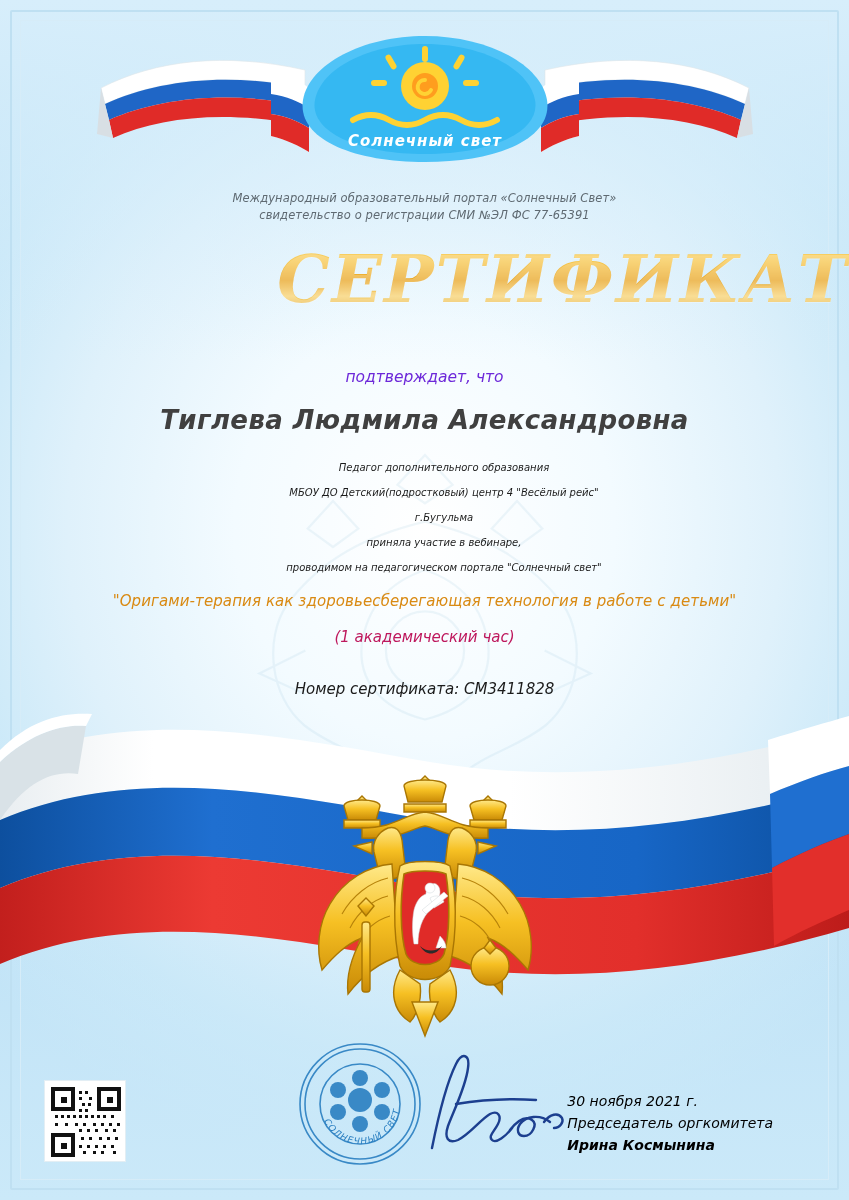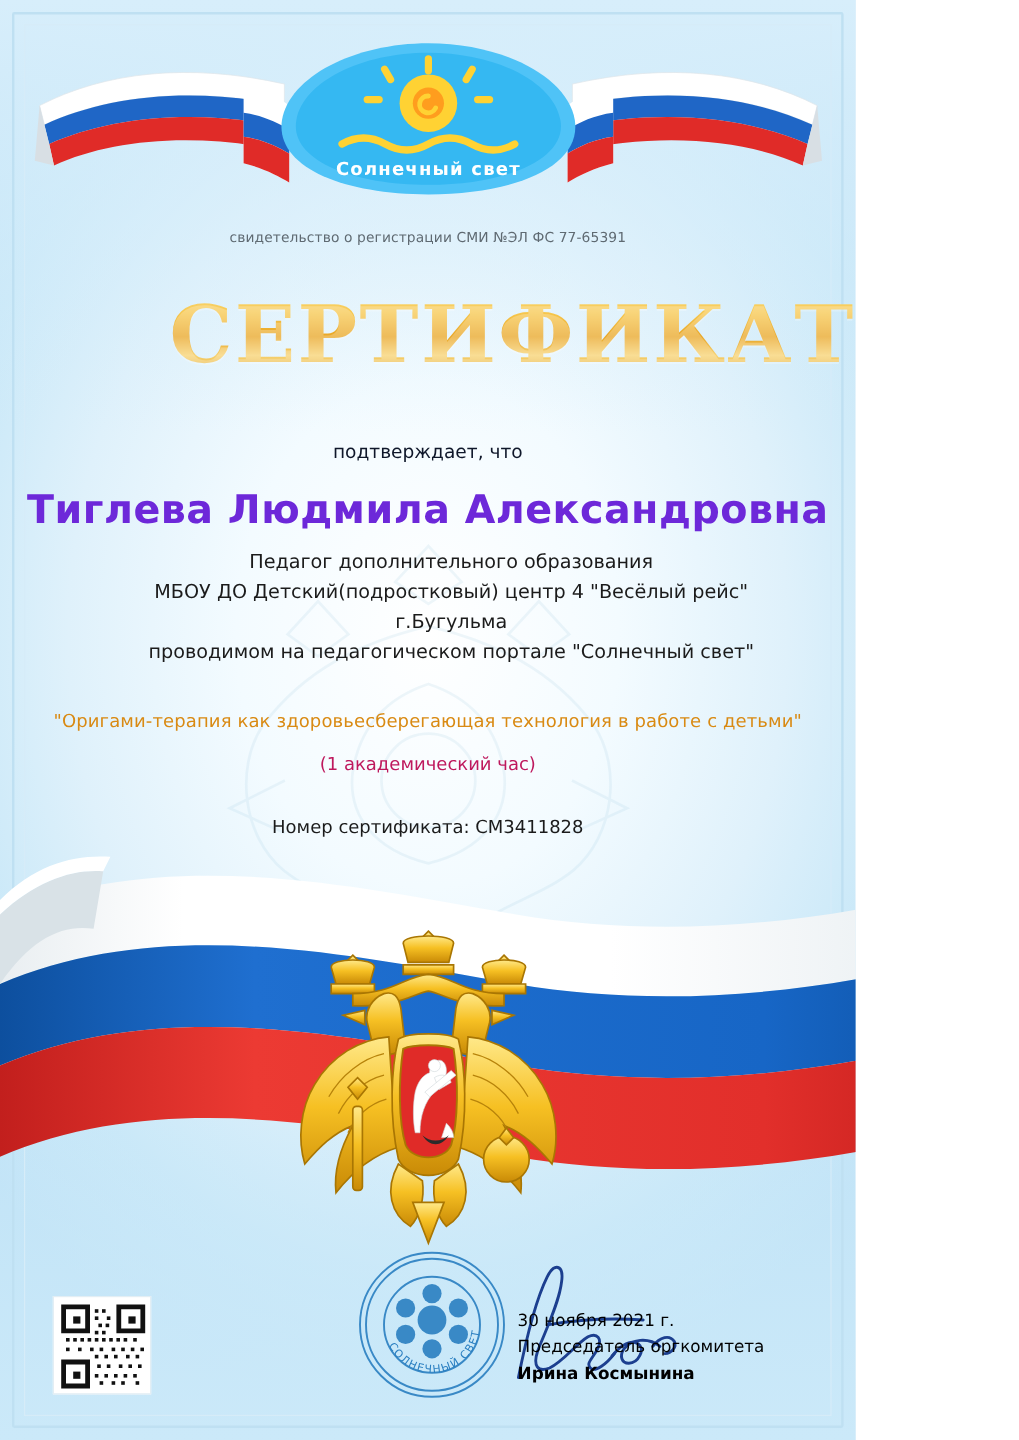--- a/index.html
+++ b/index.html
@@ -5,24 +5,25 @@
   html, body {
     margin: 0;
     padding: 0;
     background: #ffffff;
   }
   body {
     font-family: "DejaVu Sans", "Liberation Sans", sans-serif;
   }
   .page {
     position: relative;
-    width: 713px;
+    width: 849px;
     height: 1200px;
     overflow: hidden;
     background: #eaf6fd;
+    font-style: italic;
   }
   
   .bg-grad {
     position: absolute;
     inset: 0;
     background:
       radial-gradient(ellipse 70% 55% at 50% 44%, #ffffff 0%, #f3fbff 32%, #dff1fb 60%, #c9e8f8 82%, #bfe2f6 100%);
   }
   .bg-top-wash {
     position: absolute;
@@ -91,36 +92,36 @@
     background-clip: text;
     color: transparent;
     text-shadow: 0 1px 0 rgba(255,255,255,0.25);
     text-align: right;
   }
   .confirms {
     position: absolute;
     left: 0; right: 0;
     top: 368px;
     font-size: 15.5px;
-    color: #0f172a;
+    color: #6d28d9;
   }
   .recipient {
     position: absolute;
     left: 0; right: 0;
     top: 405px;
-    font-size: 33px;
+    font-size: 26px;
     font-weight: bold;
-    color: #6d28d9;
+    color: #404040;
     letter-spacing: 0.4px;
   }
   .details {
     position: absolute;
     left: 0; right: 0;
     top: 455px;
-    font-size: 16px;
+    font-size: 10px;
     color: #1b1b1b;
     line-height: 25px;
     margin-left: 39px;
   }
   .theme {
     position: absolute;
     left: 0; right: 0;
     top: 592px;
     font-size: 15px;
     color: #d98a13;
@@ -264,33 +265,35 @@
         <path d="M330 50 a7 7 0 1 0 6 10" fill="none" stroke="#ffd233" stroke-width="4" stroke-linecap="round"></path>
       </g>
       <path d="M258 90 q18 -10 36 0 q18 10 36 0 q18 -10 36 0 q18 10 36 0" fill="none" stroke="#ffd233" stroke-width="6" stroke-linecap="round"></path>
       <text x="330" y="116" text-anchor="middle" font-family="DejaVu Sans, sans-serif" font-size="15" font-weight="bold" fill="#ffffff" letter-spacing="1">Солнечный свет</text>
     </g>
   </svg>
 
   <div class="content">
 
     <div class="portal-lines">
+      <div>Международный образовательный портал «Солнечный Свет»</div>
       <div>свидетельство о регистрации СМИ №ЭЛ ФС 77-65391</div>
     </div>
 
     <div class="title">СЕРТИФИКАТ</div>
 
     <div class="confirms">подтверждает, что</div>
 
     <div class="recipient">Тиглева Людмила Александровна</div>
 
     <div class="details">
       <div>Педагог дополнительного образования</div>
       <div>МБОУ ДО Детский(подростковый) центр 4 "Весёлый рейс"</div>
       <div>г.Бугульма</div>
+      <div>приняла участие в вебинаре,</div>
       <div>проводимом на педагогическом портале "Солнечный свет"</div>
     </div>
 
     <div class="theme">"Оригами-терапия как здоровьесберегающая технология в работе с детьми"</div>
 
     <div class="hours">(1 академический час)</div>
 
     <div class="cert-number">Номер сертификата: СМ3411828</div>
   </div>
 

